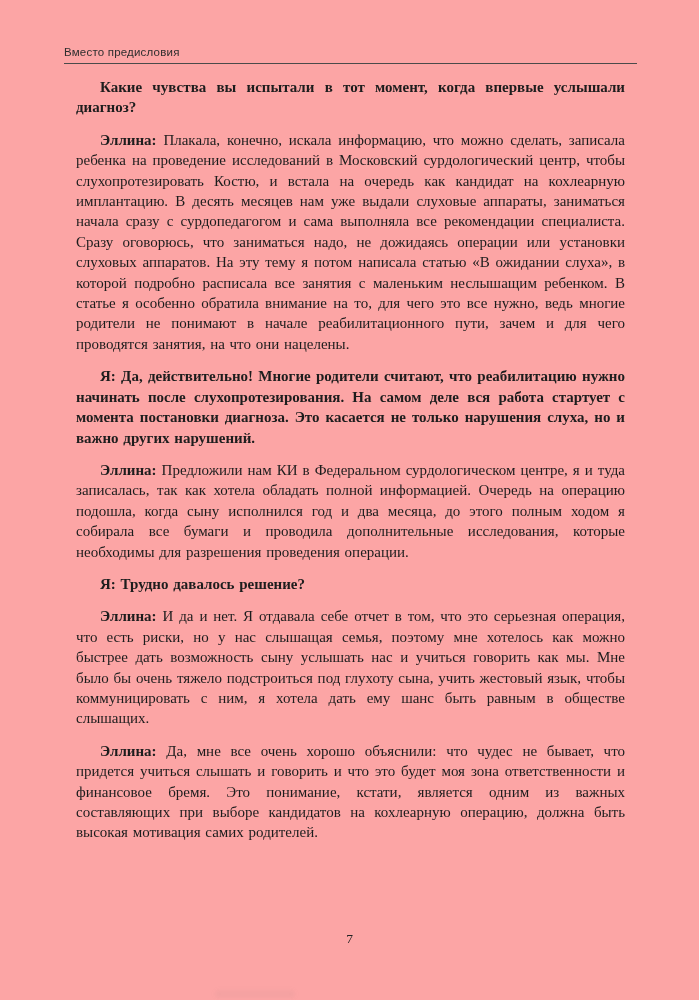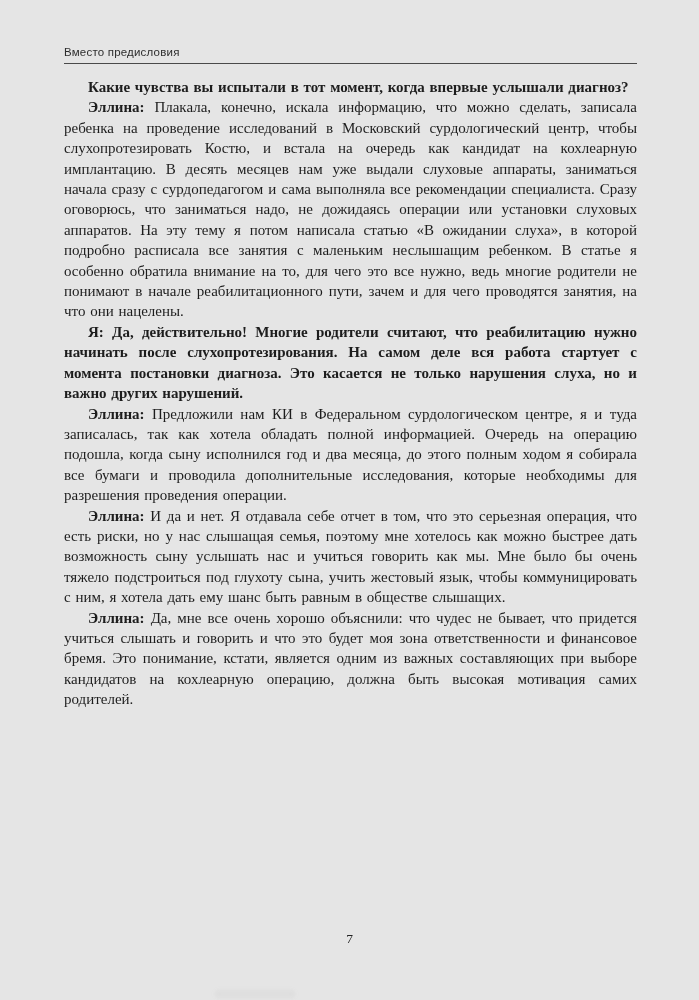--- a/index.html
+++ b/index.html
@@ -4,21 +4,21 @@
 <style>
   html, body {
     margin: 0;
     padding: 0;
     background: #ffffff;
   }
   .page {
     position: relative;
     width: 699px;
     height: 1000px;
-    background: #e5e5e5;
+    background: #fca5a5;
     font-family: "Liberation Serif", serif;
     color: #1d1d1d;
     box-sizing: border-box;
     overflow: hidden;
     padding-left: 36px;
   }
   .content {
     position: absolute;
     left: 64px;
     top: 46px;
@@ -27,21 +27,21 @@
   .running-header {
     font-family: "Liberation Sans", sans-serif;
     font-size: 11.5px;
     color: #2e2e2e;
     letter-spacing: 0.2px;
     padding-bottom: 5px;
     border-bottom: 1.5px solid #4a4a4a;
     margin-bottom: 13px;
   }
   .dialogue p {
-    margin: 0;
+    margin: 12px;
     text-indent: 24px;
     text-align: justify;
     font-size: 15px;
     line-height: 20.4px;
     word-spacing: 1px;
   }
   .dialogue p.question {
     font-weight: bold;
   }
   .dialogue p.answer .text {
@@ -74,19 +74,20 @@
 <body>
 
 <div class="page">
   <div class="content">
     <div class="running-header">Вместо предисловия</div>
     <div class="dialogue" id="dialogue">
         <p class="para question"><span class="text">Какие чувства вы испытали в тот момент, когда впервые услышали диагноз?</span></p>
         <p class="para answer"><span class="speaker">Эллина:</span> <span class="text">Плакала, конечно, искала информацию, что можно сделать, записала ребенка на проведение исследований в Московский сурдологический центр, чтобы слухопротезировать Костю, и встала на очередь как кандидат на кохлеарную имплантацию. В десять месяцев нам уже выдали слуховые аппараты, заниматься начала сразу с сурдопедагогом и сама выполняла все рекомендации специалиста. Сразу оговорюсь, что заниматься надо, не дожидаясь операции или установки слуховых аппаратов. На эту тему я потом написала статью «В ожидании слуха», в которой подробно расписала все занятия с маленьким неслышащим ребенком. В статье я особенно обратила внимание на то, для чего это все нужно, ведь многие родители не понимают в начале реабилитационного пути, зачем и для чего проводятся занятия, на что они нацелены.</span></p>
         <p class="para question"><span class="speaker">Я:</span> <span class="text">Да, действительно! Многие родители считают, что реабилитацию нужно начинать после слухопротезирования. На самом деле вся работа стартует с момента постановки диагноза. Это касается не только нарушения слуха, но и важно других нарушений.</span></p>
         <p class="para answer"><span class="speaker">Эллина:</span> <span class="text">Предложили нам КИ в Федеральном сурдологическом центре, я и туда записалась, так как хотела обладать полной информацией. Очередь на операцию подошла, когда сыну исполнился год и два месяца, до этого полным ходом я собирала все бумаги и проводила дополнительные исследования, которые необходимы для разрешения проведения операции.</span></p>
+        <p class="para question"><span class="speaker">Я:</span> <span class="text">Трудно давалось решение?</span></p>
         <p class="para answer"><span class="speaker">Эллина:</span> <span class="text">И да и нет. Я отдавала себе отчет в том, что это серьезная операция, что есть риски, но у нас слышащая семья, поэтому мне хотелось как можно быстрее дать возможность сыну услышать нас и учиться говорить как мы. Мне было бы очень тяжело подстроиться под глухоту сына, учить жестовый язык, чтобы коммуницировать с ним, я хотела дать ему шанс быть равным в обществе слышащих.</span></p>
         <p class="para answer"><span class="speaker">Эллина:</span> <span class="text">Да, мне все очень хорошо объяснили: что чудес не бывает, что придется учиться слышать и говорить и что это будет моя зона ответственности и финансовое бремя. Это понимание, кстати, является одним из важных составляющих при выборе кандидатов на кохлеарную операцию, должна быть высокая мотивация самих родителей.</span></p>
       </div>
   </div>
   <div class="page-number">7</div>
   <div class="scan-smudge"></div>
 </div>
 
 </body></html>

